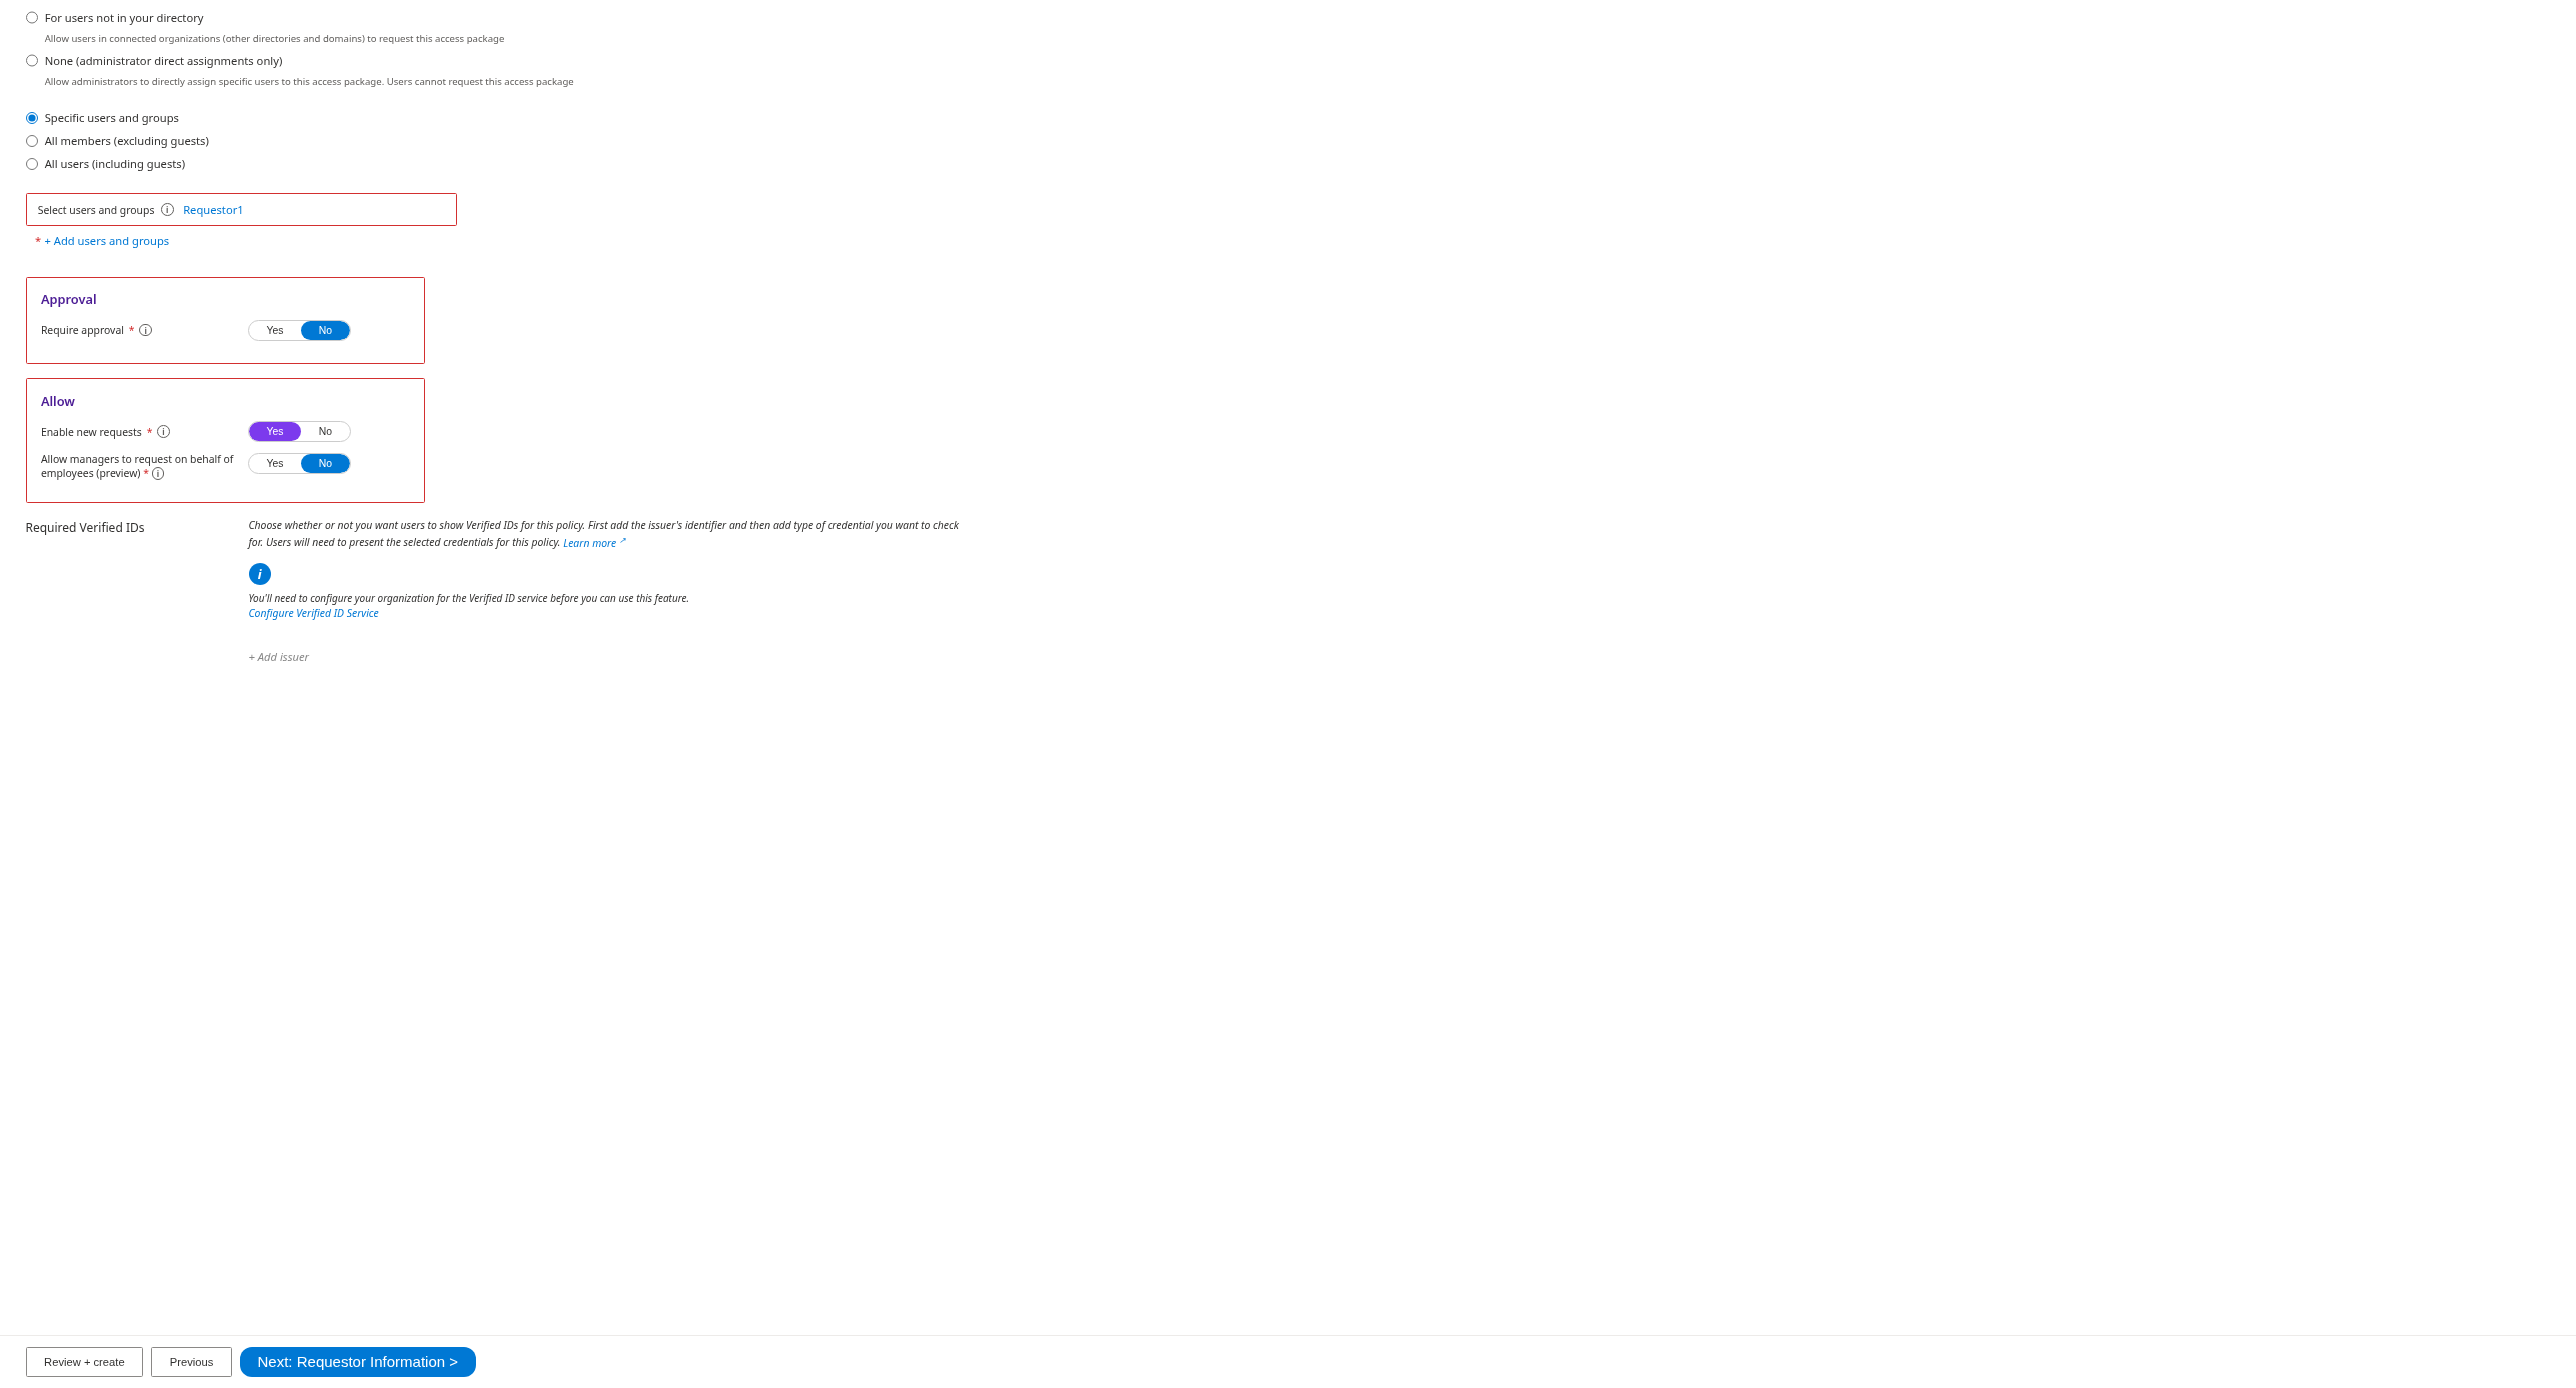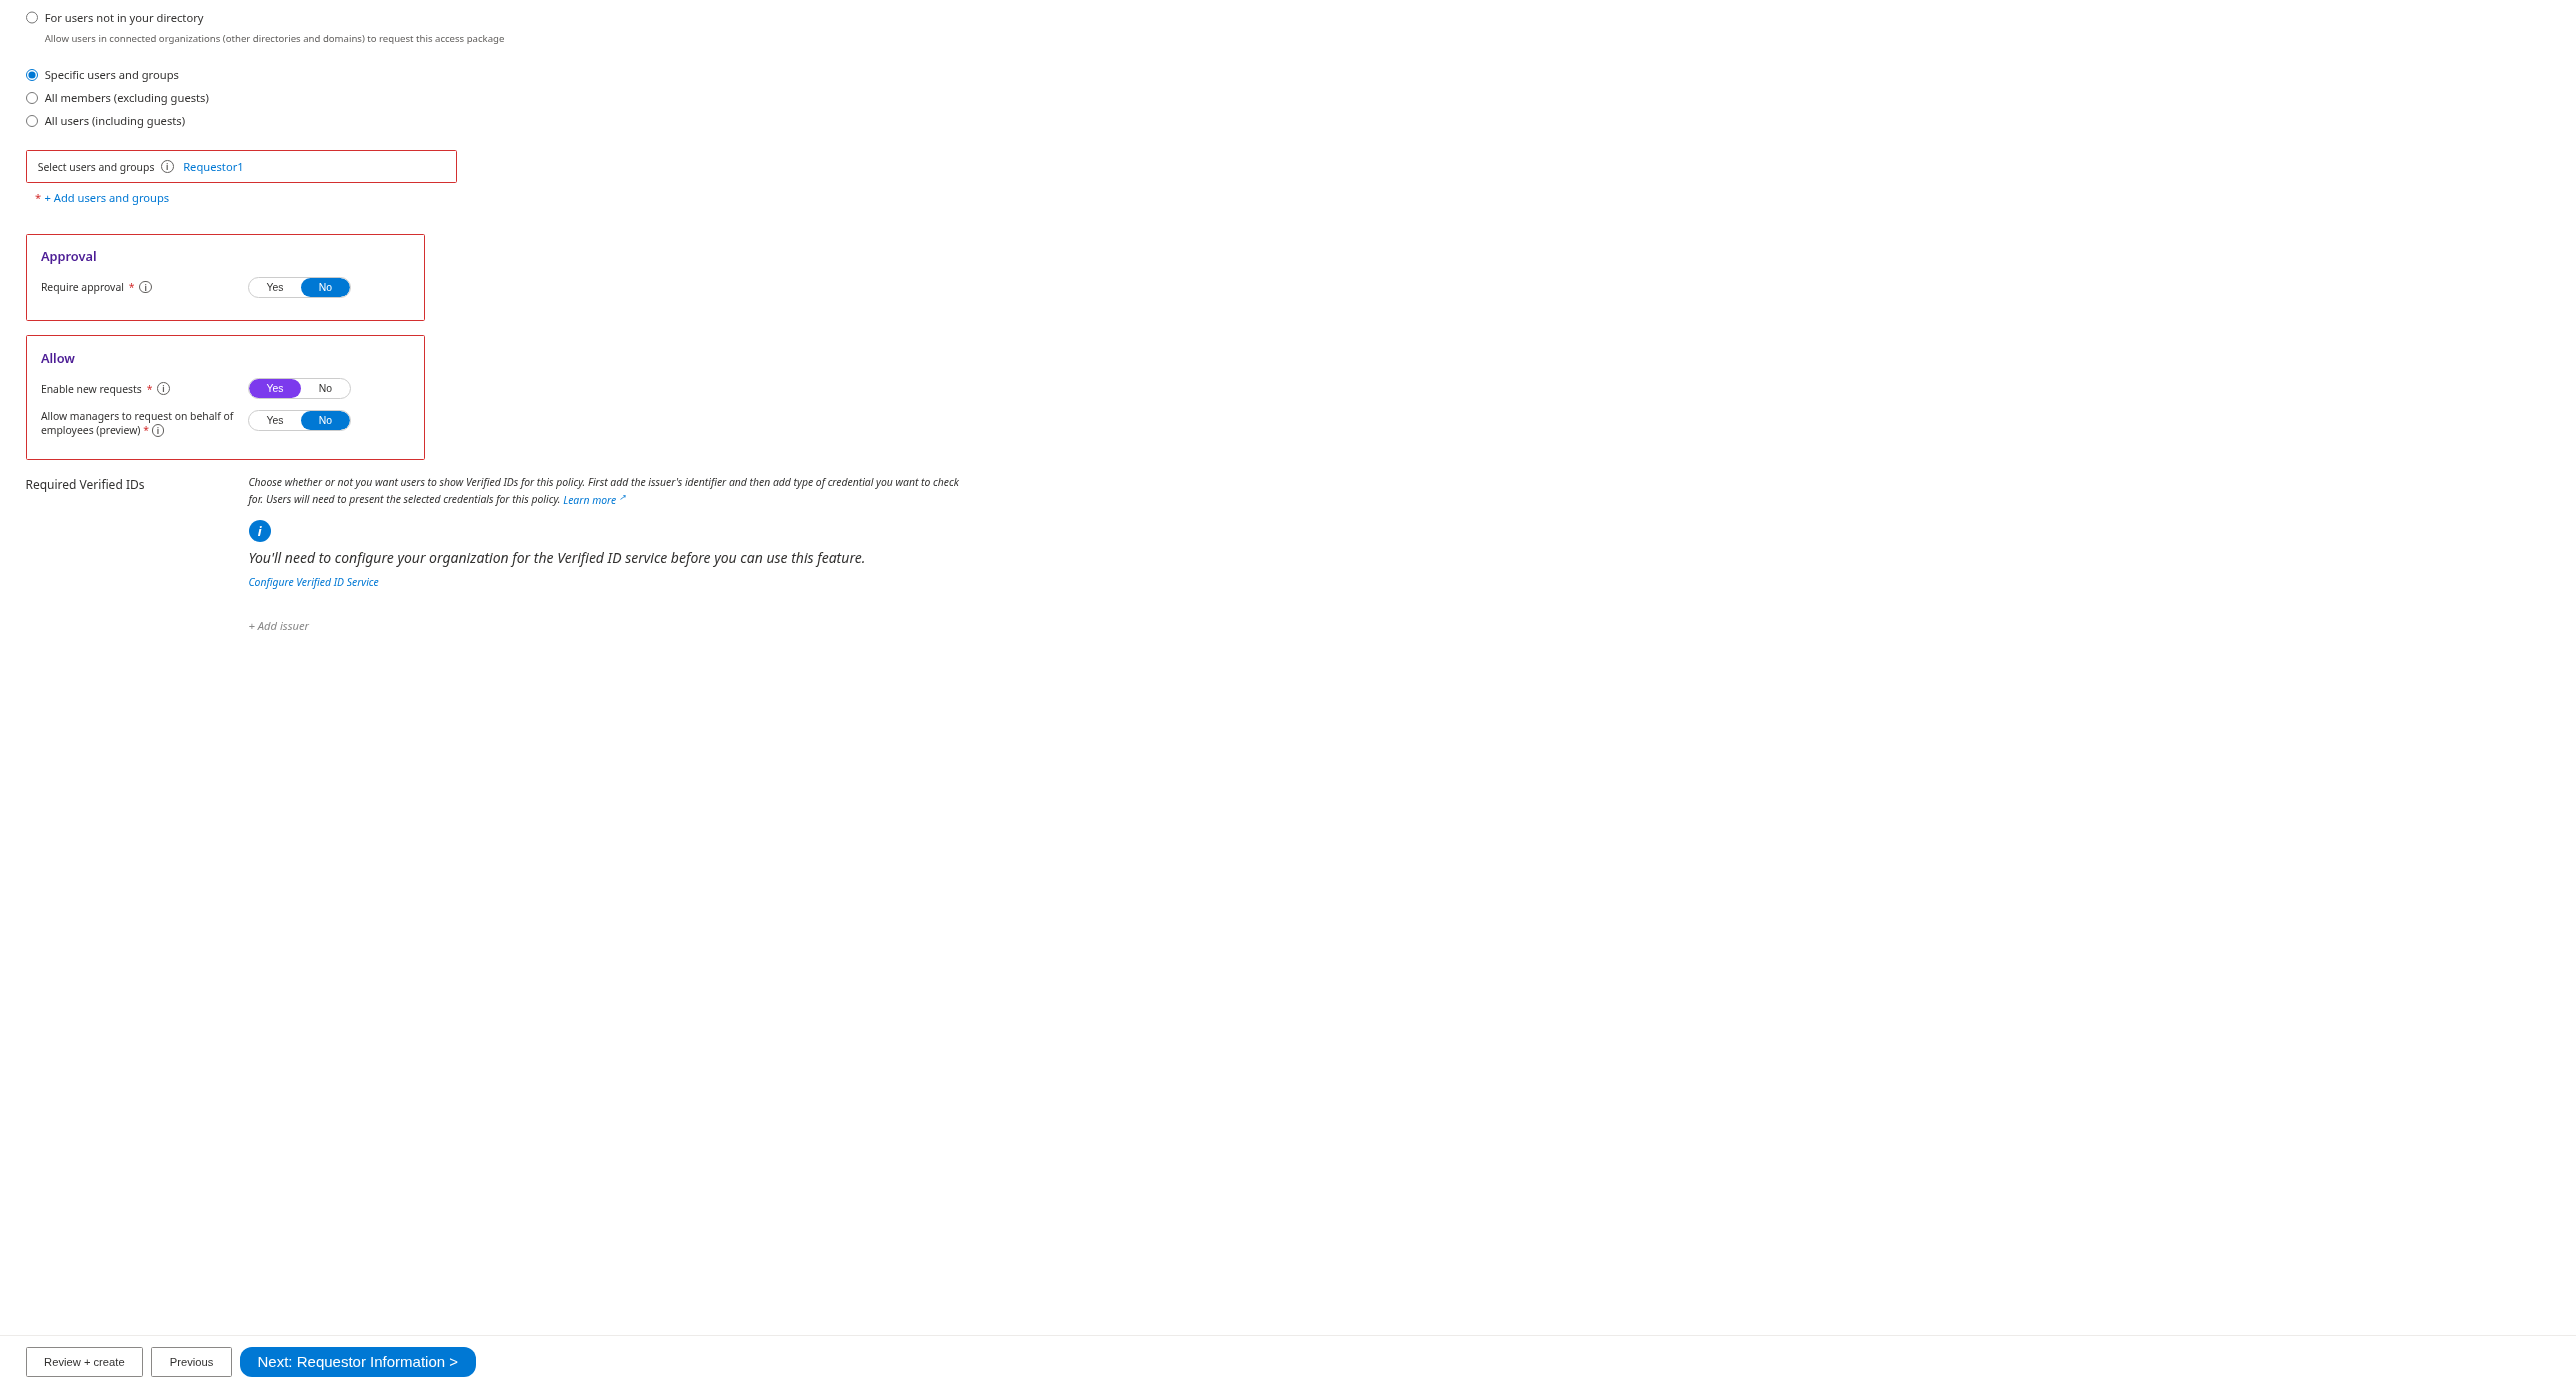--- a/index.html
+++ b/index.html
@@ -206,23 +206,23 @@
       width: 22.3px;
       height: 22.3px;
       border-radius: 50%;
       background: #0078d4;
       color: #fff;
       font-size: 12.8px;
       font-weight: bold;
       margin: 11.2px 0 6.4px 0;
     }
     .rvid-warning {
-      font-size: 14px;
-      color: #323130;
-      margin-bottom: 7px;
+      font-size: 10px;
+      color: #323130;
+      margin-bottom: 0;
     }
     .rvid-configure {
       color: #0078d4;
       text-decoration: none;
       cursor: pointer;
       font-size: 10.4px;
     }
     .add-issuer-btn {
       display: inline-flex;
       align-items: center;
@@ -272,20 +272,27 @@
 <div class="dialog">
 
   <div class="dialog-body">
 
     <div>
       <div class="radio-option">
         <input type="radio" id="for-users-not-in-dir" name="access-scope-top" style="">
         <div>
           <div class="radio-label">For users not in your directory</div>
           <div class="radio-desc">Allow users in connected organizations (other directories and domains) to request this access package</div>
+        </div>
+      </div>
+      <div class="radio-option">
+        <input type="radio" id="none-admin-only" name="access-scope-top" style="">
+        <div>
+          <div class="radio-label">None (administrator direct assignments only)</div>
+          <div class="radio-desc">Allow administrators to directly assign specific users to this access package. Users cannot request this access package</div>
         </div>
       </div>
     </div>
 
     <div class="spacer"></div>
 
     <div>
       <div class="radio-option">
         <input type="radio" id="specific-users-groups" name="access-scope" checked="" style="">
         <div class="radio-label">Specific users and groups</div>

